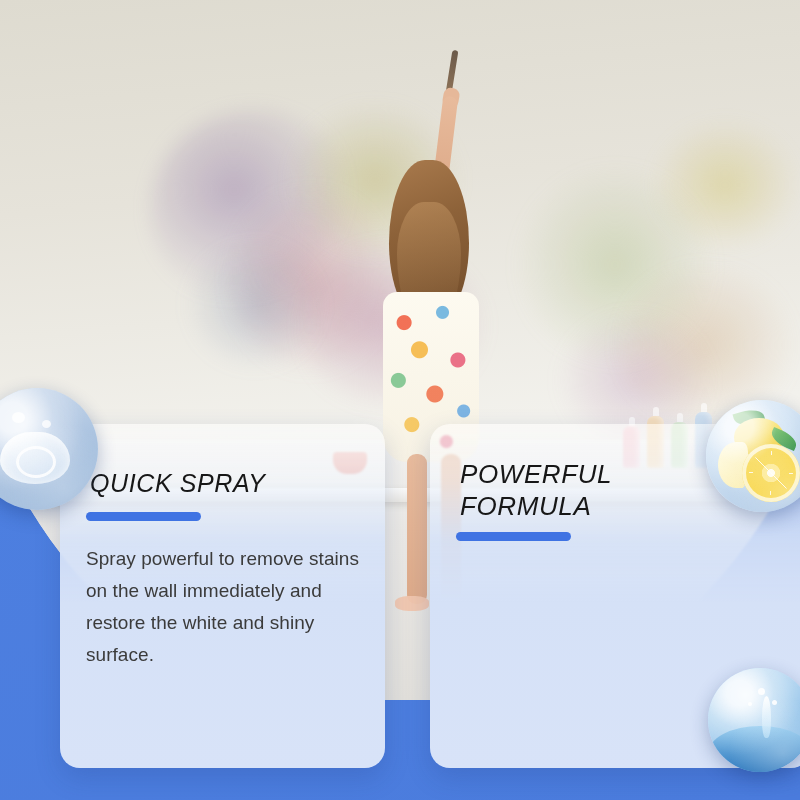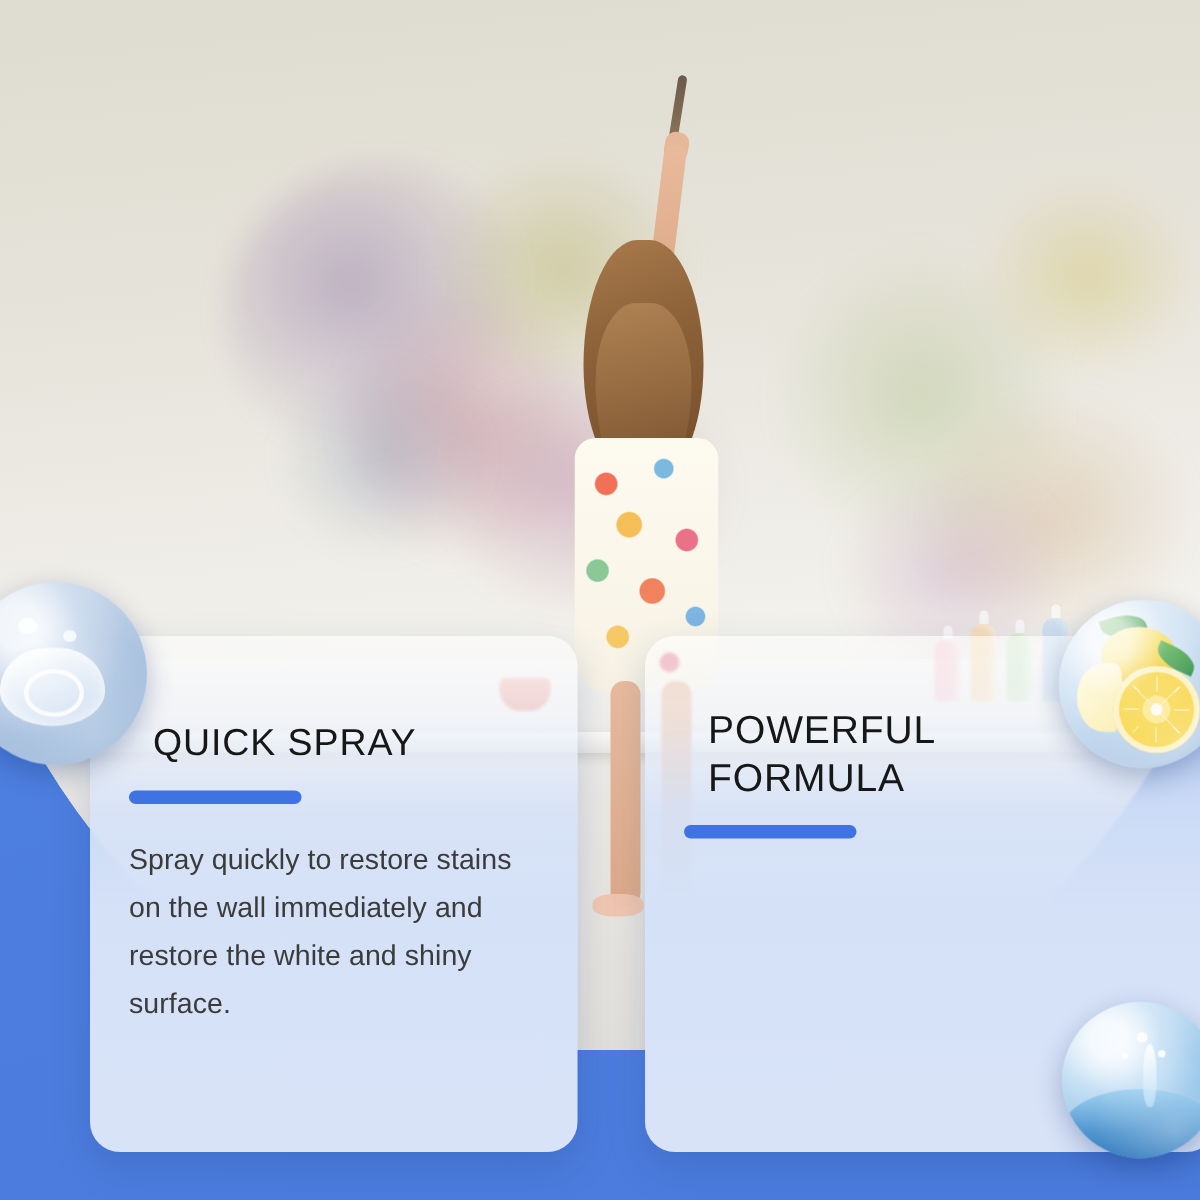--- a/index.html
+++ b/index.html
@@ -228,27 +228,28 @@
         #d8e3f8 100%);
     box-shadow:0 10px 26px rgba(28,60,130,.20);
     backdrop-filter:blur(1px);
     overflow:hidden;
   }
   .card-left{left:60px;width:325px;}
   .card-right{left:430px;width:381px;}
 
   .card-body{position:relative;padding:40px 26px 0 26px;}
   .card-title{
-    margin:16px;
+    margin:4px;
     font-size:25px;
     font-weight:400;
     letter-spacing:.6px;
     line-height:31px;
     color:#171717;
     white-space:pre-line;
+    font-style:italic;
   }
   .card-right .card-title{font-size:26px;line-height:32px;}
   .accent-bar{
     margin-top:13px;
     width:115px;height:9px;border-radius:5px;
     background:#3f73e3;
   }
   .card-text{
     margin:22px 0 0 0;
     font-size:19px;
@@ -305,21 +306,21 @@
         <div class="foot r"></div>
       </div>
 
     </div>
   </div>
 
   <div class="card card-left">
     <div class="card-body">
       <h2 class="card-title">QUICK SPRAY</h2>
       <div class="accent-bar"></div>
-      <p class="card-text">Spray quickly to restore stains on the wall immediately and restore the white and shiny surface.</p>
+      <p class="card-text">Spray powerful to remove stains on the wall immediately and restore the white and shiny surface.</p>
     </div>
   </div>
 
   <div class="card card-right">
     <div class="card-body">
       <h2 class="card-title">POWERFUL
 FORMULA</h2>
       <div class="accent-bar"></div>
     </div>
   </div>

